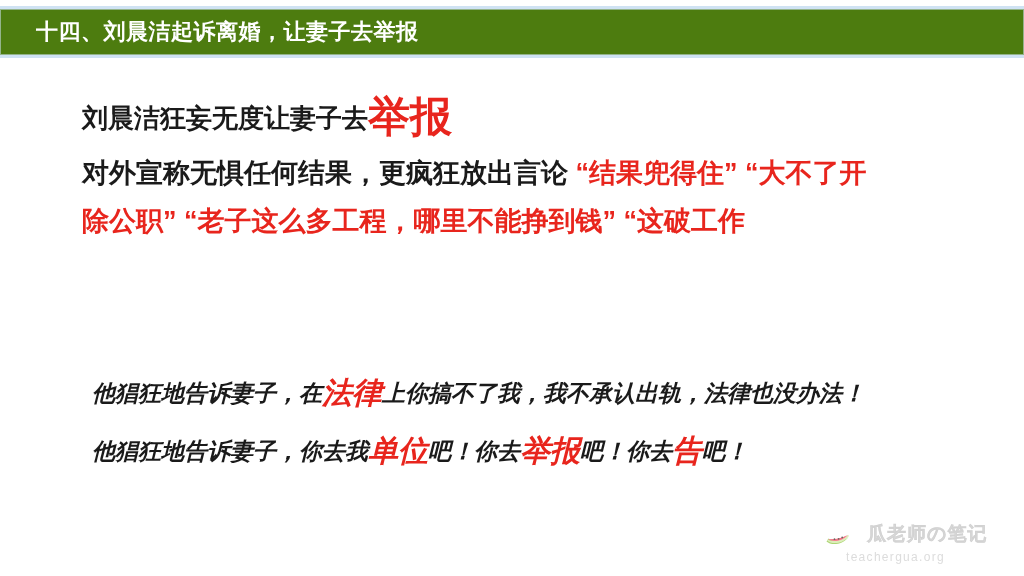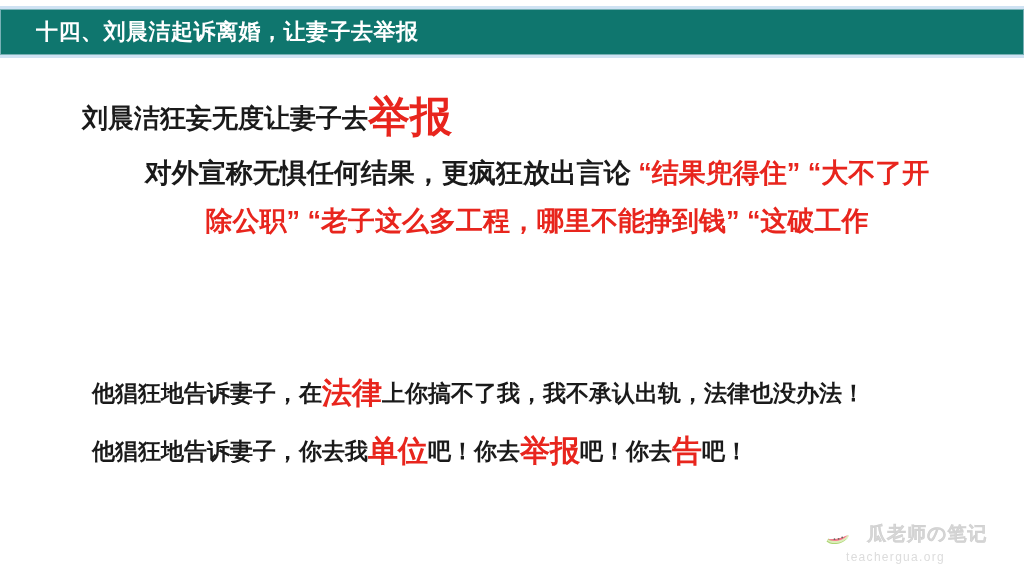--- a/index.html
+++ b/index.html
@@ -16,21 +16,21 @@
   }
 
   
   .header-wrap {
     position: absolute;
     left: 0;
     top: 6px;
     width: 1024px;
     height: 52px;
     box-sizing: border-box;
-    background: #0f766e;
+    background: #4d7c0f;
     border-top: 3px solid #cfe2f3;
     border-bottom: 3px solid #cfe2f3;
   }
   .header-inner {
     position: absolute;
     left: 0; right: 0; top: 0; bottom: 0;
     box-shadow: inset 0 0 0 1px rgba(207,226,243,0.55);
   }
   .header-title {
     position: absolute;
@@ -82,28 +82,28 @@
 
   
   .block-quotes {
     left: 82px;
     top: 96px;
     width: 910px;
   }
   .block-quotes .line {
     font-size: 27px;
     margin-bottom: 21px;
-    text-align: center;
   }
 
   
   .block-statements {
     left: 92px;
     top: 312px;
     width: 900px;
+    font-style: italic;
   }
   .block-statements .line {
     font-size: 23px;
     margin-bottom: 28px;
   }
   .block-statements .em {
     font-size: 30px;
     position: relative;
     top: 2px;
   }

